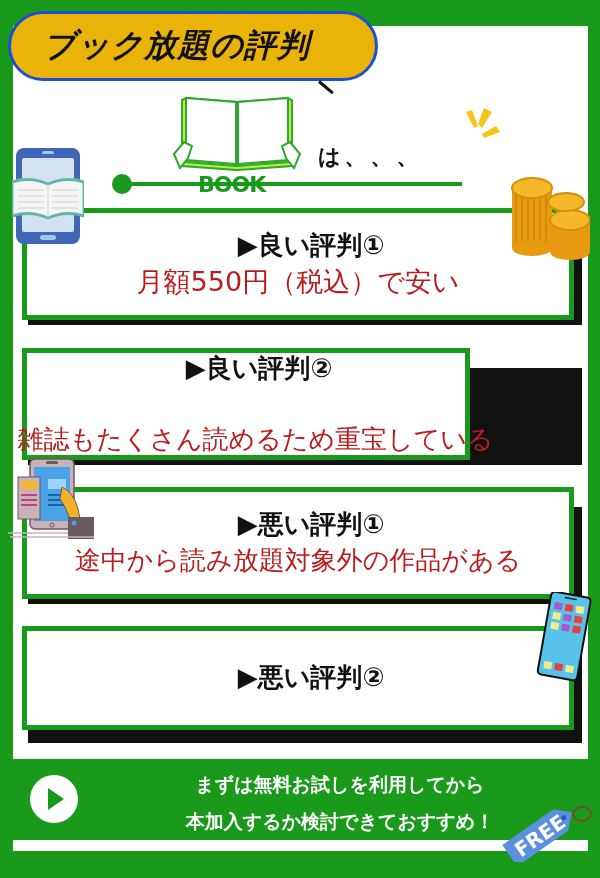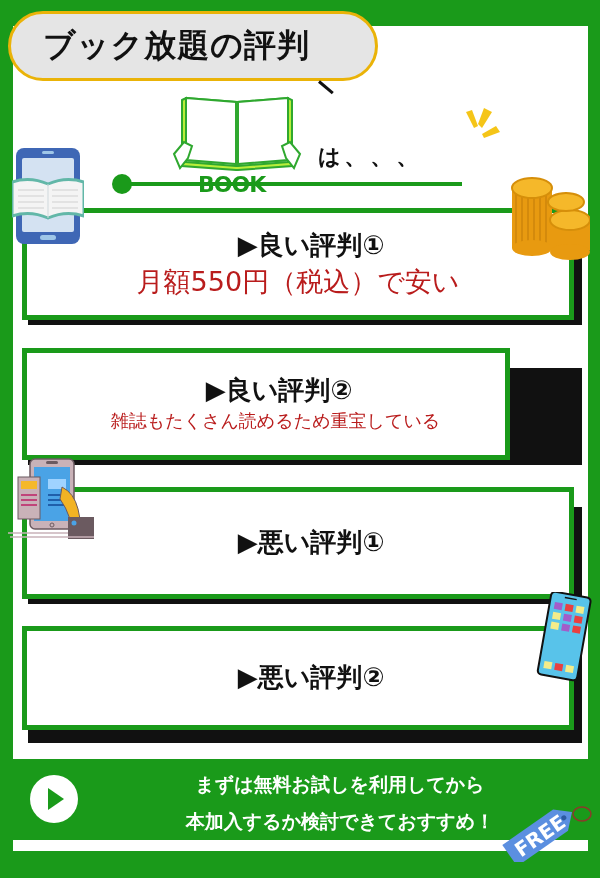--- a/index.html
+++ b/index.html
@@ -5,22 +5,22 @@
   * { box-sizing: border-box; margin: 0; padding: 0; }
   html, body { width: 600px; height: 878px; overflow: hidden; background: #1a9a1a; }
   body { position: relative; font-family: "DejaVu Sans", "Liberation Sans", sans-serif; }
 
   .frame-green { position: absolute; left: 0; top: 0; width: 600px; height: 878px; background: #1a9a1a; }
   .panel { position: absolute; left: 13px; top: 26px; width: 575px; height: 733px; background: #ffffff; }
 
   
   .title-bubble {
     position: absolute; left: 8px; top: 11px; width: 370px; height: 70px;
-    background: #e5e5e5; border: 3px solid #eab308; border-radius: 36px;
-    display: flex; align-items: center; justify-content: flex-start; padding-left: 32px;
+    background: #eab308; border: 3px solid #1d4ed8; border-radius: 36px;
+    display: flex; align-items: center; justify-content: flex-start; padding-left: 32px; font-style: italic;
   }
   .title-bubble .tail {
     position: absolute; left: 308px; top: 66px; width: 18px; height: 3px;
     background: #111; transform: rotate(40deg); transform-origin: left center;
   }
   .title-text { font-size: 32px; font-weight: bold; color: #111; letter-spacing: 1px; }
 
   
   .book { position: absolute; left: 172px; top: 92px; width: 130px; height: 80px; }
   .book svg { width: 100%; height: 100%; }
@@ -97,28 +97,29 @@
 <div class="connector-dot"></div>
 <div class="connector-line"></div>
 
 <div class="card-shadow" style="left:28px; top:228px; width:554px; height:97px;"></div>
 <div class="card" style="left:22px; top:208px; width:552px; height:112px;">
   <div class="card-heading">▶良い評判①</div>
   <div class="card-body">月額550円（税込）で安い</div>
 </div>
 
 <div class="card-shadow" style="left:28px; top:368px; width:554px; height:97px;"></div>
-<div class="card" style="left:22px; top:348px; width:488px; height:112px;">
+<div class="card" style="left:22px; top:348px; width:448px; height:112px;justify-content:space-between;">
   <div class="card-heading">▶良い評判②</div>
-  <div class="card-body" style="font-size:18px;margin-left:19px;">雑誌もたくさん読めるため重宝している</div>
+  <div class="card-body" style="font-size:26px;margin-left:19px;">雑誌もたくさん読めるため重宝している</div>
 </div>
 
 <div class="card-shadow" style="left:28px; top:507px; width:554px; height:97px;"></div>
 <div class="card" style="left:22px; top:487px; width:552px; height:112px;text-align:center;">
   <div class="card-heading">▶悪い評判①</div>
+  <div class="card-body" style="font-size:26px;">途中から読み放題対象外の作品がある</div>
 </div>
 
 <div class="card-shadow" style="left:28px; top:646px; width:554px; height:97px;"></div>
 <div class="card" style="left:22px; top:626px; width:552px; height:104px;">
   <div class="card-heading">▶悪い評判②</div>
 </div>
 
 <svg class="icon-abs" style="left:12px; top:146px; width:72px; height:100px;" viewBox="0 0 72 100">
   <rect x="4" y="2" width="64" height="96" rx="8" fill="#3f67b5"></rect>
   <rect x="10" y="12" width="52" height="74" rx="2" fill="#d4e2f2"></rect>

